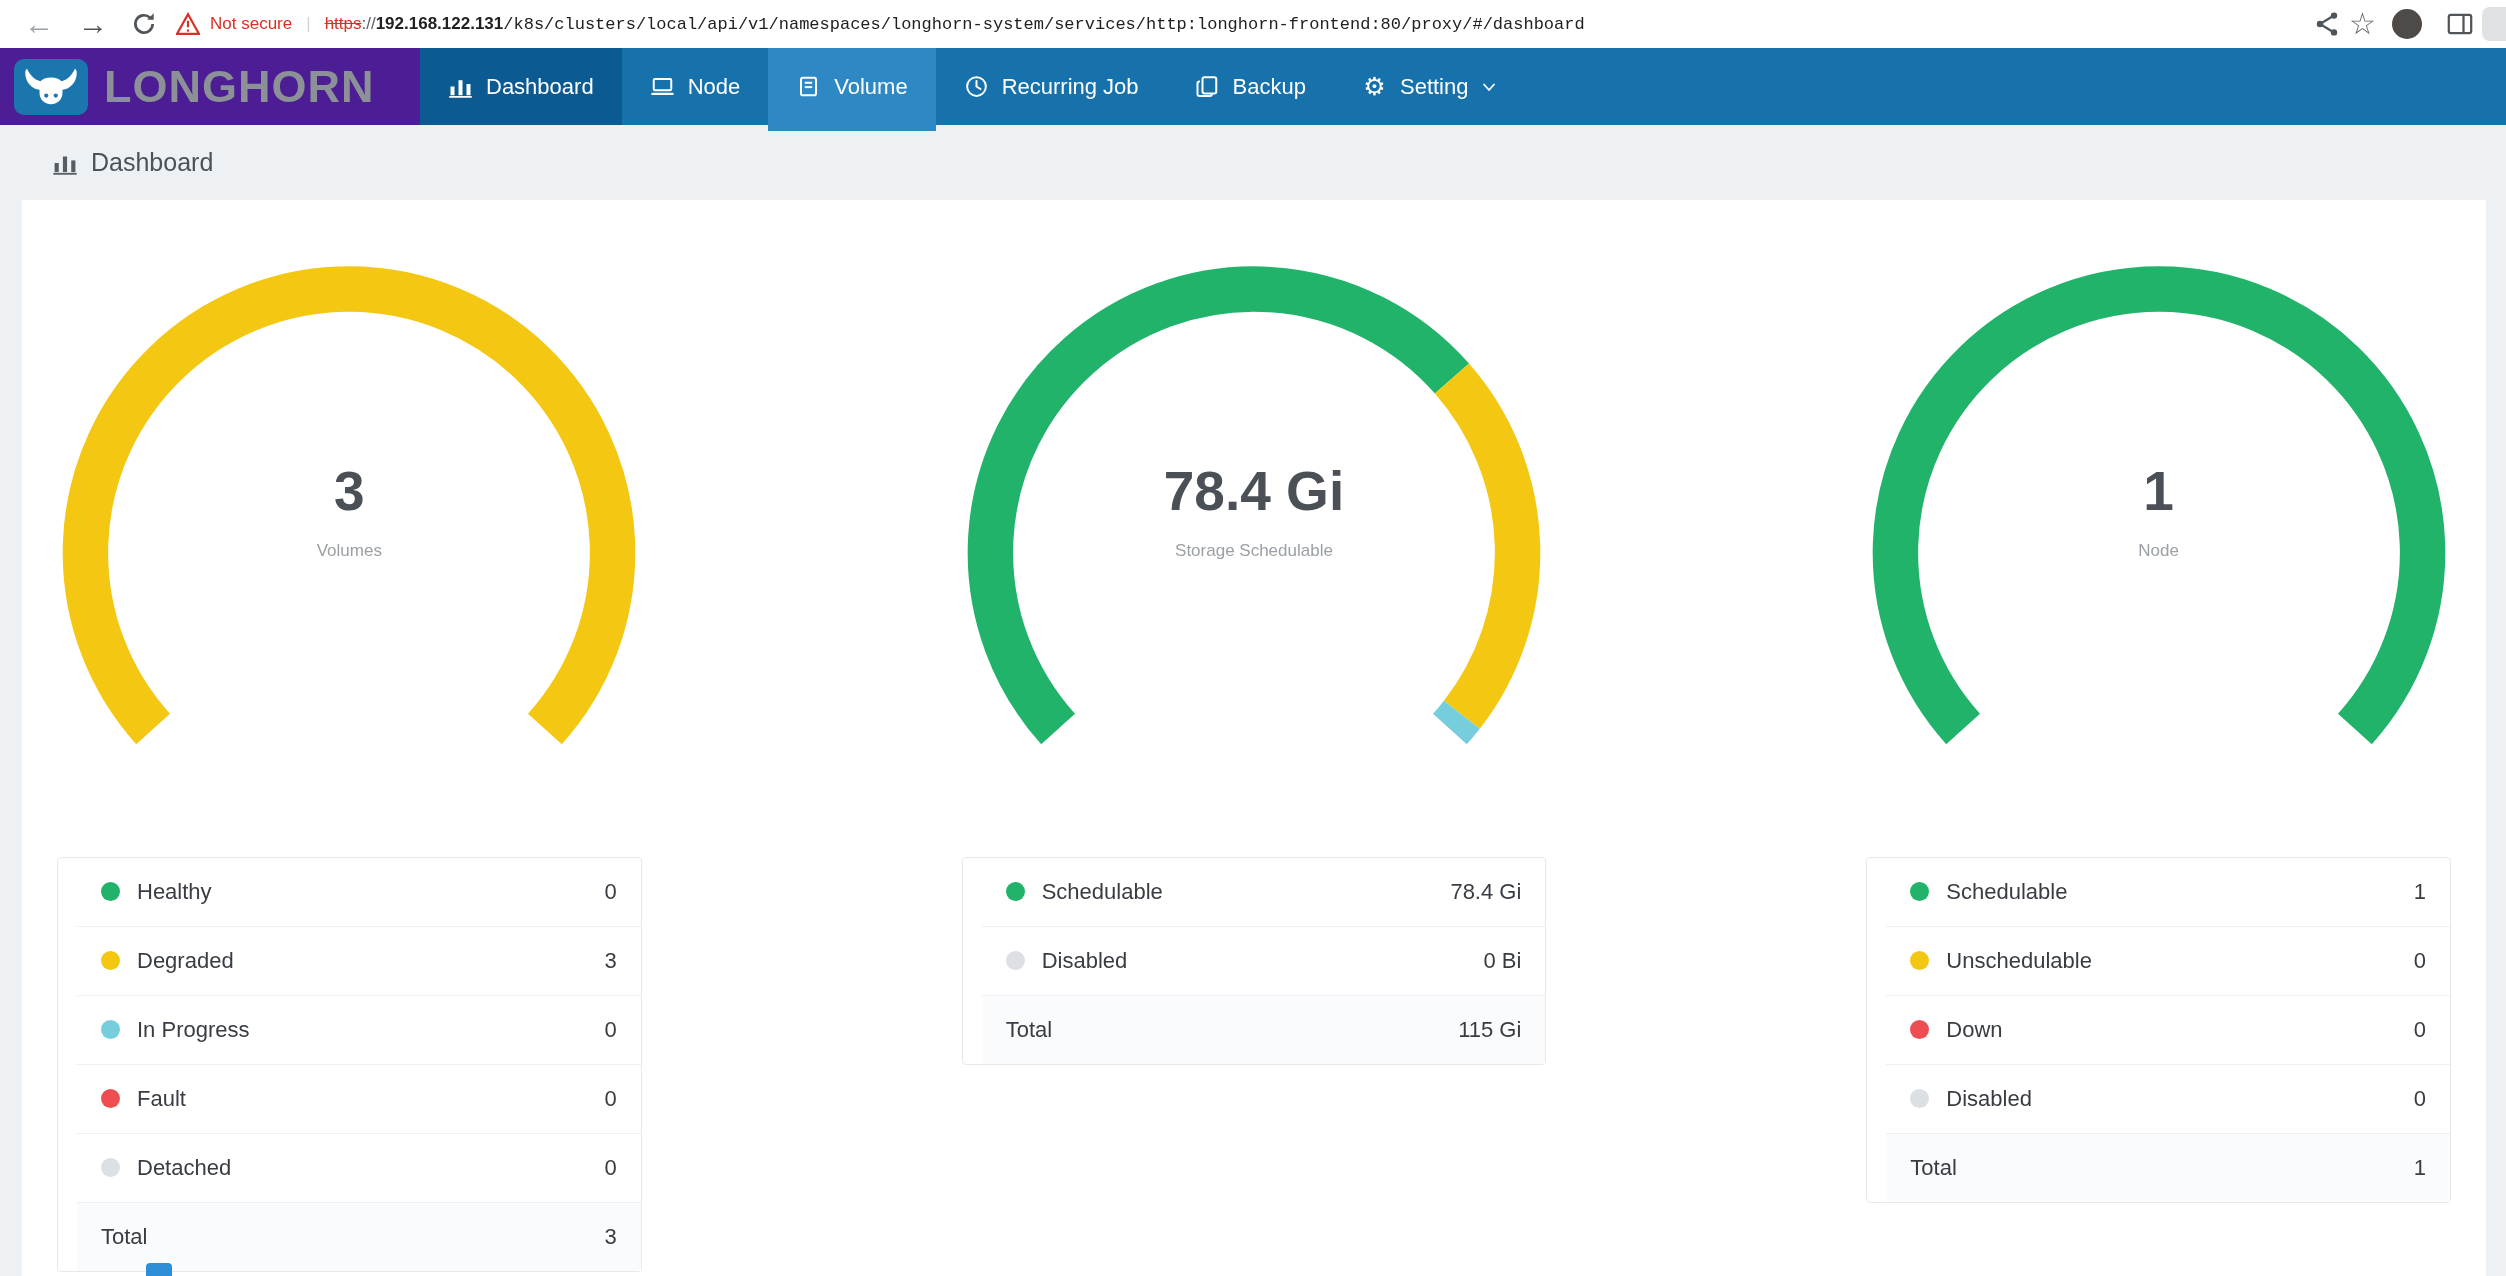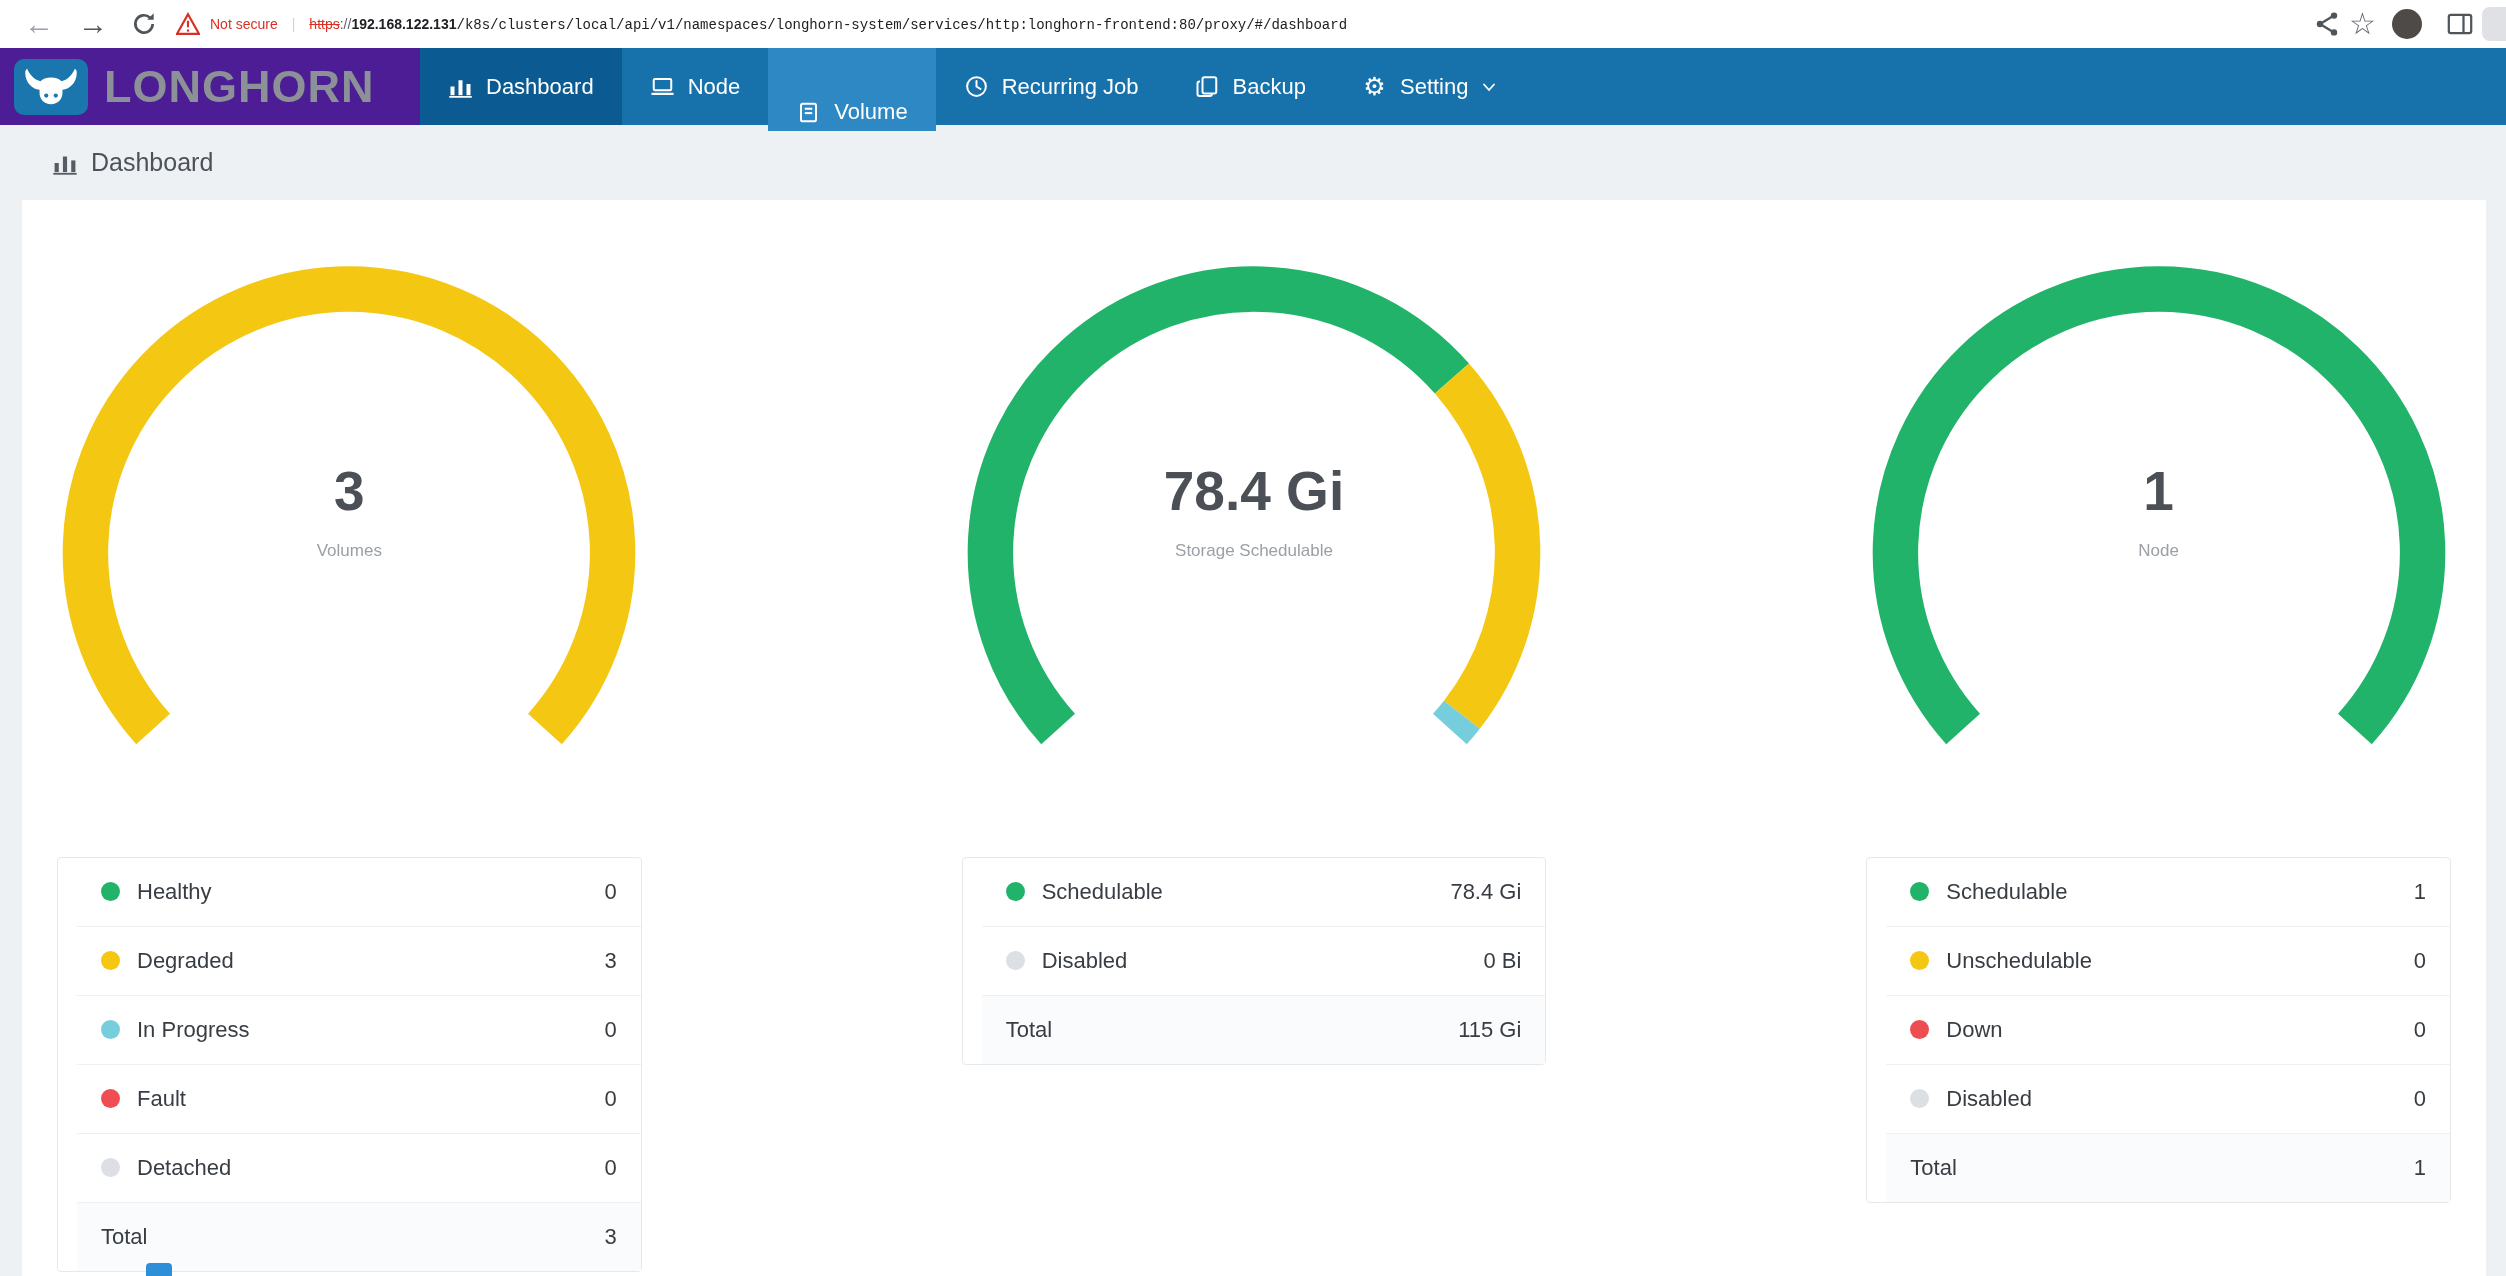--- a/index.html
+++ b/index.html
@@ -13,21 +13,21 @@
   
   .chrome {
     height:48px; background:#ffffff; display:flex; align-items:center;
     padding:0 10px 0 14px; gap:4px;
   }
   .nav-glyph { font-size:30px; line-height:48px; padding:0 10px; cursor:pointer; }
   .back { color:#9aa2a9; }
   .fwd  { color:#50555a; }
   .chrome-icon { width:28px; height:28px; padding:0 8px; color:#50555a; cursor:pointer; flex:none; }
   .chrome-icon svg { width:28px; height:28px; display:block; }
-  .addr { display:flex; align-items:center; gap:10px; margin-left:22px; flex:1; min-width:0; font-size:14px; white-space:nowrap; overflow:hidden; }
+  .addr { display:flex; align-items:center; gap:10px; margin-left:22px; flex:1; min-width:0; font-size:17px; white-space:nowrap; overflow:hidden; }
   .warn-tri { width:24px; height:24px; flex:none; }
   .not-secure { color:#d93025; }
   .addr-div { color:#d0d3d8; padding:0 4px; }
   .scheme { color:#d93025; text-decoration:line-through; }
   .scheme-suffix { color:#5f6368; }
   .host { color:#202124; font-weight:bold; }
   .path { color:#202124;font-family:Liberation Mono, monospace; }
   .chrome-right { display:flex; align-items:center; gap:16px; margin-left:16px; flex:none; }
   .star-glyph { font-size:30px; color:#5f6368; line-height:30px; cursor:pointer; }
   .avatar-dot { width:30px; height:30px; border-radius:50%; background:#4d4a48; flex:none; cursor:pointer; }
@@ -35,21 +35,21 @@
 
   
   .app-header { height:77px; background:#1771ab; display:flex; align-items:stretch; }
   .brand { background:#4c1d95; width:420px; display:flex; align-items:center; gap:16px; padding-left:14px; flex:none; }
   .logo-tile { width:74px; height:56px; background:#1b76ae; border-radius:10px; display:flex; align-items:center; justify-content:center; flex:none; }
   .logo-tile svg { width:58px; height:42px; }
   .brand-name { font-size:45px; font-weight:bold; color:#8b9196; letter-spacing:1px; }
   .main-nav { display:flex; align-items:stretch; }
   .nav-item { display:flex; align-items:center; gap:13px; padding:0 28px; color:#ffffff; font-size:22px; cursor:pointer; position:relative; text-decoration:none; }
   .nav-item.active { background:#0b5b92; }
-  .nav-item.highlight { background:#2d88c3;align-items:flex-end; }
+  .nav-item.highlight { background:#2d88c3; }
   .nav-item.highlight::after { content:""; position:absolute; left:0; right:0; top:100%; height:6px; background:#2d88c3; }
   .nav-icon { width:25px; height:25px; display:flex; align-items:center; justify-content:center; }
   .nav-icon svg { width:25px; height:25px; }
   .nav-icon.glyph { font-size:25px; line-height:25px; }
   .chev { width:20px; height:20px; margin-left:-2px; }
   .chev svg { width:20px; height:20px; }
 
   
   .breadcrumb { height:75px; display:flex; align-items:center; gap:13px; padding-left:52px; color:#4c525a; font-size:25px; }
   .breadcrumb svg { width:26px; height:26px; }

